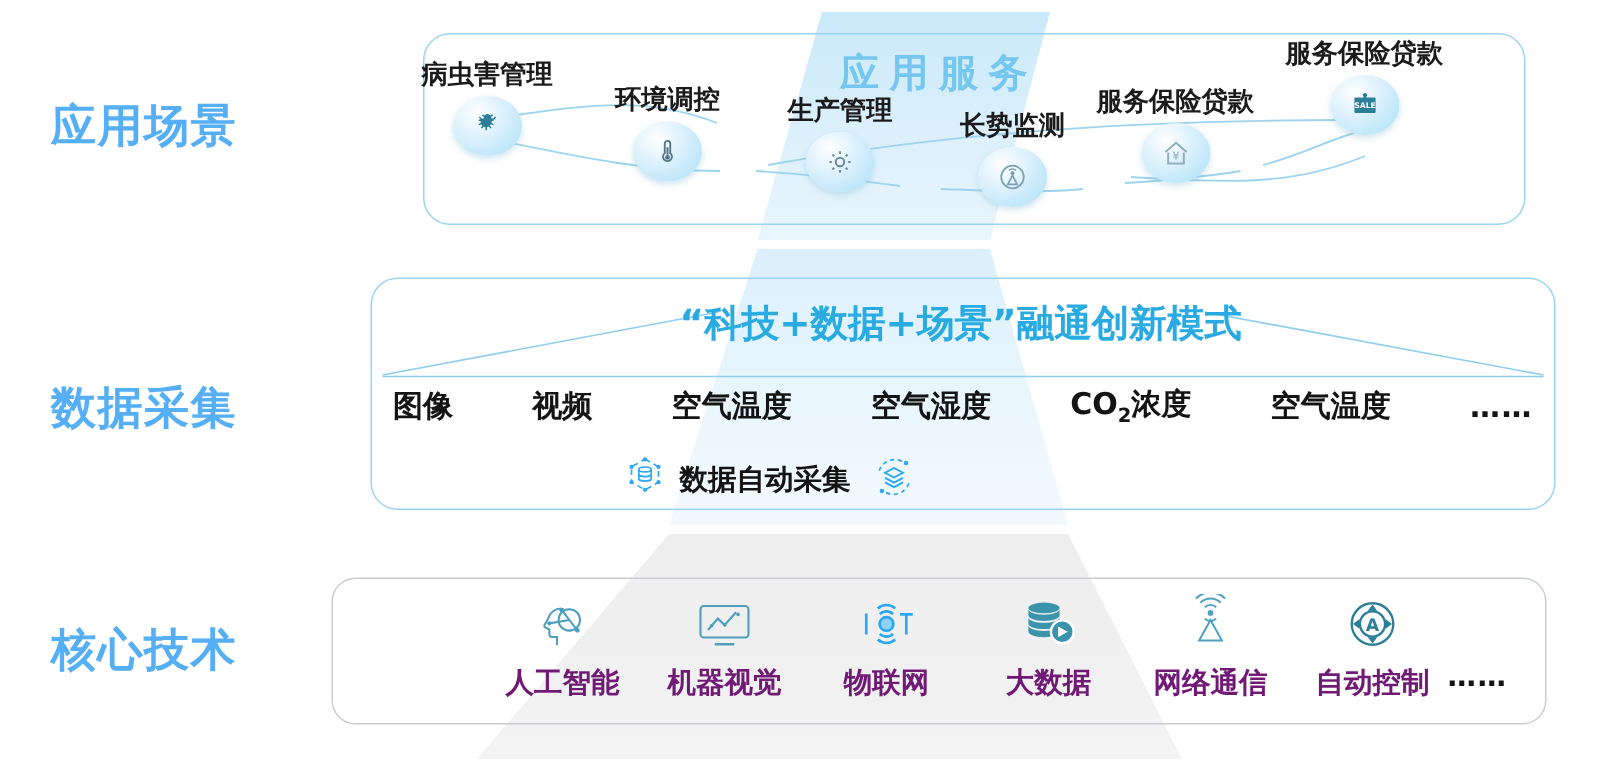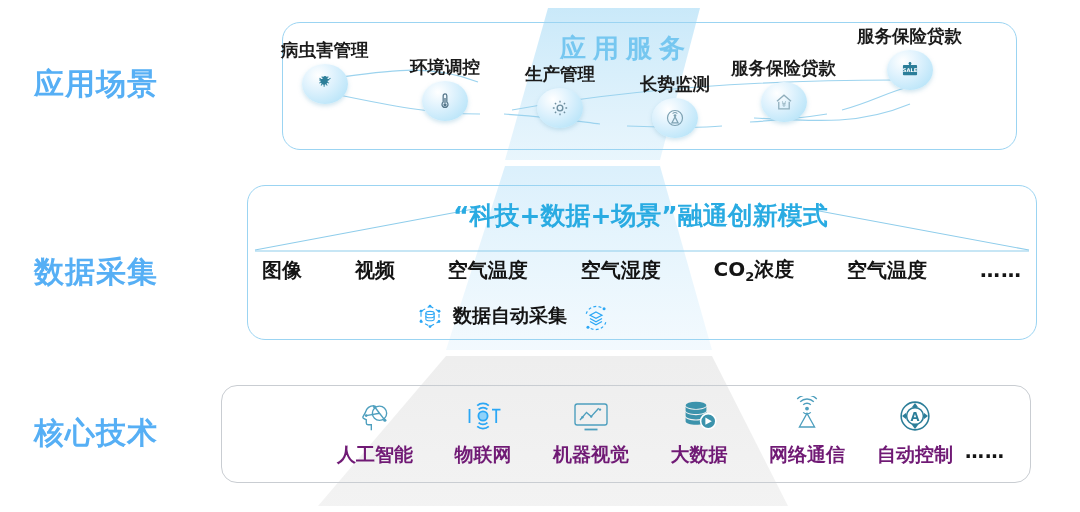--- a/index.html
+++ b/index.html
@@ -79,21 +79,21 @@
   }
   .data-terms .term{
     font-size:20px;font-weight:bold;color:#141414;white-space:nowrap;
   }
   .data-terms .term sub{font-size:13px;}
   .data-terms .dots{font-size:20px;font-weight:bold;color:#141414;letter-spacing:1px;}
   .data-feats{
     position:absolute;left:415px;top:303px;
     display:flex;align-items:center;gap:14px;
   }
-  .feat{display:flex;gap:8px;}
+  .feat{display:flex;align-items:center;gap:8px;}
   .feat .ftext{font-size:19px;font-weight:bold;color:#141414;white-space:nowrap;}
 
   
   .tech-items{
     position:absolute;left:330px;top:392px;width:630px;
     display:flex;align-items:flex-end;justify-content:space-between;
   }
   .tech{display:flex;flex-direction:column;align-items:center;width:90px;}
   .tech .ticon{height:48px;display:flex;align-items:center;justify-content:center;}
   .tech .tlabel{
@@ -291,42 +291,42 @@
           <circle cx="29.4" cy="24" r="1.5" fill="#4E9FBE" stroke="none"></circle>
           <circle cx="11.6" cy="19.6" r="1.3" fill="#4E9FBE" stroke="none"></circle>
           <path d="M24.3 17.4l-4.7-6.2M24.3 17.4l5.1 6.6M24.3 17.4l-12.7 2.2"></path>
         </svg>
       </span>
       <span class="tlabel">人工智能</span>
     </div>
 
     <div class="tech">
       <span class="ticon">
-        <svg width="46" height="40" viewBox="0 0 46 40" fill="none" stroke="#2BA7F5" stroke-width="1.8">
-          <path d="M9.5 13v14"></path>
-          <circle cx="23" cy="20" r="4.6" fill="#8FD2FA" stroke="#2BA7F5"></circle>
-          <path d="M18.6 13.4a6.2 6.2 0 0 1 8.8 0M17.2 9.6a8.6 8.6 0 0 1 11.6 0M18.6 26.6a6.2 6.2 0 0 0 8.8 0M17.2 30.4a8.6 8.6 0 0 0 11.6 0"></path>
-          <path d="M32 13.6h8.5M36.2 13.6V27"></path>
-        </svg>
-      </span>
-      <span class="tlabel">物联网</span>
-    </div>
-
-    <div class="tech">
-      <span class="ticon">
         <svg width="44" height="40" viewBox="0 0 44 40" fill="none" stroke="#4E9FBE" stroke-width="1.4">
           <rect x="6" y="8" width="32" height="21" rx="2.2"></rect>
           <path d="M11 24l6.5-7.6 4.6 4.2 7.6-8.4"></path>
           <circle cx="13.4" cy="21.2" r="1.2" fill="#4E9FBE" stroke="none"></circle>
           <circle cx="22.2" cy="20.6" r="1.2" fill="#4E9FBE" stroke="none"></circle>
           <circle cx="31" cy="13.6" r="1.2" fill="#4E9FBE" stroke="none"></circle>
           <path d="M15.5 33.5h13" stroke-width="1.8"></path>
         </svg>
       </span>
       <span class="tlabel">机器视觉</span>
+    </div>
+
+    <div class="tech">
+      <span class="ticon">
+        <svg width="46" height="40" viewBox="0 0 46 40" fill="none" stroke="#2BA7F5" stroke-width="1.8">
+          <path d="M9.5 13v14"></path>
+          <circle cx="23" cy="20" r="4.6" fill="#8FD2FA" stroke="#2BA7F5"></circle>
+          <path d="M18.6 13.4a6.2 6.2 0 0 1 8.8 0M17.2 9.6a8.6 8.6 0 0 1 11.6 0M18.6 26.6a6.2 6.2 0 0 0 8.8 0M17.2 30.4a8.6 8.6 0 0 0 11.6 0"></path>
+          <path d="M32 13.6h8.5M36.2 13.6V27"></path>
+        </svg>
+      </span>
+      <span class="tlabel">物联网</span>
     </div>
 
     <div class="tech">
       <span class="ticon">
         <svg width="42" height="40" viewBox="0 0 42 40" fill="none">
           <g fill="#3C93AC">
             <ellipse cx="18" cy="9.3" rx="10.4" ry="3.6"></ellipse>
             <path d="M7.6 10.2v4.2c0 2 4.7 3.6 10.4 3.6s10.4-1.6 10.4-3.6v-4.2c0 2-4.7 3.6-10.4 3.6S7.6 12.2 7.6 10.2z"></path>
             <path d="M7.6 15.6v4.2c0 2 4.7 3.6 10.4 3.6s10.4-1.6 10.4-3.6v-4.2c0 2-4.7 3.6-10.4 3.6S7.6 17.6 7.6 15.6z"></path>
             <path d="M7.6 21v4.2c0 2 4.7 3.6 10.4 3.6s10.4-1.6 10.4-3.6V21c0 2-4.7 3.6-10.4 3.6S7.6 23 7.6 21z"></path>

